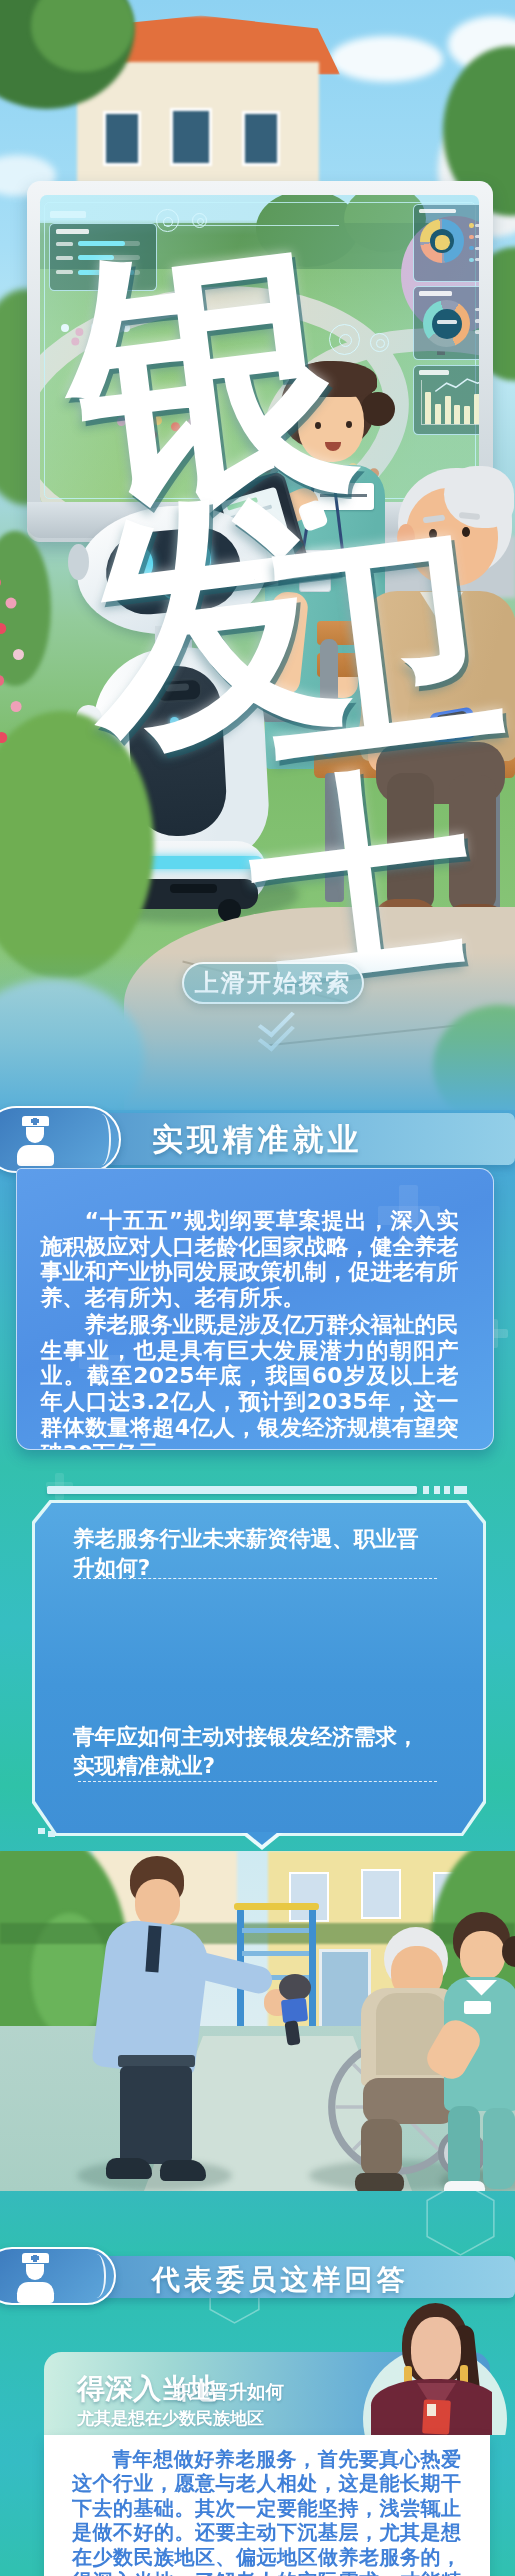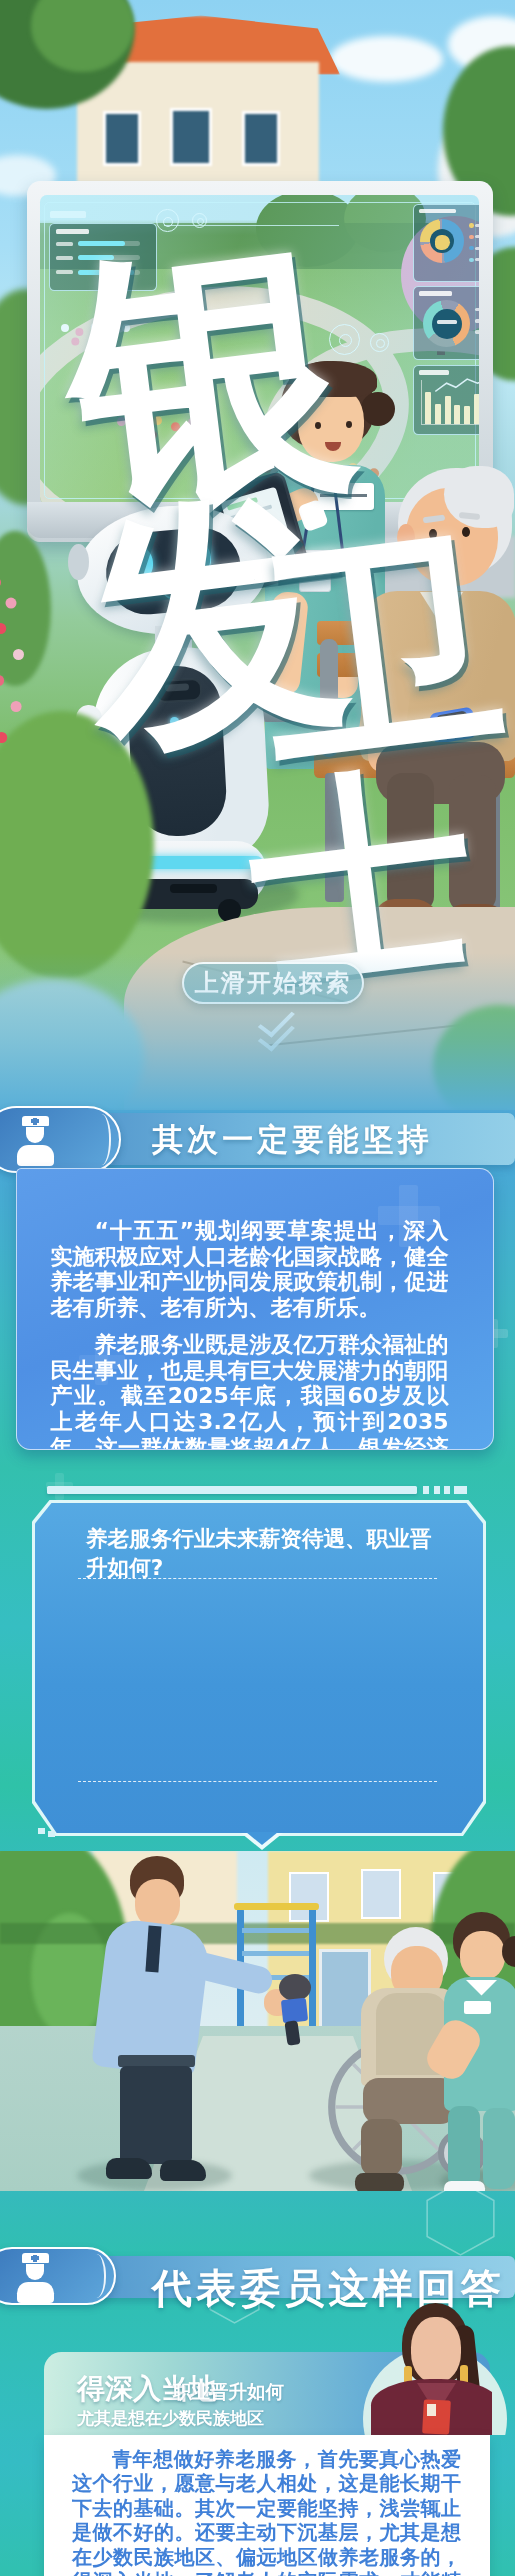--- a/index.html
+++ b/index.html
@@ -67,32 +67,32 @@
   .nurse-ico .cap::before{content:"";position:absolute;left:11.3px;top:1.5px;width:4.1px;height:7.2px;background:#4a86c8;}
   .nurse-ico .cap::after{content:"";position:absolute;left:9.8px;top:3.1px;width:7.2px;height:4.1px;background:#4a86c8;}
   .nurse-ico .head{position:absolute;left:9.3px;top:11.3px;width:18.5px;height:15.5px;background:#fff;border-radius:0 0 9.3px 9.3px;}
   .nurse-ico .body{position:absolute;left:0;top:29px;width:37px;height:20.6px;background:#fff;border-radius:11.3px 11.3px 4.1px 4.1px;}
   
   .panel1{position:absolute;left:15.5px;top:1168px;width:478px;height:282px;border-radius:5.2px 14.4px 14.4px 14.4px;
     background:linear-gradient(160deg,#5d9dea 0%,#4f90e4 45%,#5aa6ec 100%);
     border:1.5px solid rgba(255,255,255,.65);box-sizing:border-box;box-shadow:0 6.2px 13.4px rgba(10,60,120,.28);overflow:hidden;}
   .panel1 .txt{position:absolute;left:23px;top:38px;width:420px;color:#fff;font-size:22px;font-weight:700;
     line-height:1.17;text-align:justify;}
-  .panel1 p{margin:11px;text-indent:2em;}
+  .panel1 p{margin:1px;text-indent:2em;}
   
   .q-topbar{position:absolute;left:47px;top:1486px;width:370px;height:7.7px;background:#d6f2f8;border-radius:1.5px;
     box-shadow:0 1.5px 3.1px rgba(20,80,110,.25);}
   .q-sq{position:absolute;background:#d6f2f8;}
   .qframe{position:absolute;left:32px;top:1500px;width:454px;height:336px;
     background:rgba(233,250,252,.95);
     clip-path:polygon(17.5px 0,calc(100% - 17.5px) 0,100% 21.6px,100% calc(100% - 33px),calc(100% - 23px) 100%,23px 100%,0 calc(100% - 33px),0 21.6px);}
   .qframe-in{position:absolute;left:35px;top:1503px;width:448px;height:330px;
     background:linear-gradient(180deg,#56a9e3 0%,#4296da 55%,#3f90d6 100%);
     clip-path:polygon(16.5px 0,calc(100% - 16.5px) 0,100% 20.6px,100% calc(100% - 32px),calc(100% - 21.6px) 100%,21.6px 100%,0 calc(100% - 32px),0 20.6px);}
-  .question{position:absolute;left:86px;width:361px;color:#fff;font-size:21.6px;font-weight:700;line-height:1.35;}
+  .question{position:absolute;left:73px;width:361px;color:#fff;font-size:21.6px;font-weight:700;line-height:1.35;}
   .q-div{position:absolute;left:78px;width:359px;border-top:1.5px dashed rgba(255,255,255,.85);}
   .q-tail{position:absolute;left:241px;top:1833px;width:0;height:0;
     border-left:21.6px solid transparent;border-right:21.6px solid transparent;border-top:17.5px solid #e9fafc;}
   .q-tail-in{position:absolute;left:246px;top:1832px;width:0;height:0;
     border-left:16.5px solid transparent;border-right:16.5px solid transparent;border-top:13.4px solid #4296da;}
   
   .scene{position:absolute;left:0;top:1851px;width:515px;height:340px;overflow:hidden;border-radius:0;}
   
   .exp-grad1{position:absolute;left:44px;top:2352px;width:446px;height:83px;border-radius:17.5px 17.5px 0 0;
     background:linear-gradient(95deg,#cdeee2 0%,#9fd8d4 28%,#66aed6 72%,#4e98d0 100%);}
@@ -330,21 +330,21 @@
     <div class="title-char" style="left:252px;top:768px;font-size:222px;">士</div>
 
     <div class="scroll-pill">上滑开始探索</div>
     <div class="chev" style="left:260px;top:1012px;"></div>
     <div class="chev" style="left:260px;top:1026px;opacity:.8;"></div>
 
     <div class="hero-fade"></div>
   </div>
 
   <div class="sec-bar" style="top:1113px;height:52px;border-radius:0 7.2px 7.2px 0;"></div>
-  <div class="sec-title" style="top:1119px;font-size:31px;">其次一定要能坚持</div>
+  <div class="sec-title" style="top:1119px;font-size:31px;">实现精准就业</div>
   <div class="sec-badge" style="top:1106px;width:138px;height:67px;">
     <div class="nurse-ico" style="top:8.2px;">
       <div class="cap"></div>
         <div class="head"></div>
         <div class="body"></div>
     </div>
   </div>
 
   <div class="panel1">
     <div class="plus" style="left:361px;top:15.5px;width:62px;height:62px;opacity:.5;"></div>
@@ -357,20 +357,21 @@
 
   <div class="q-topbar"></div>
   <div class="q-sq" style="left:423px;top:1486px;width:6.2px;height:7.7px;"></div>
   <div class="q-sq" style="left:434px;top:1486px;width:6.2px;height:7.7px;"></div>
   <div class="q-sq" style="left:444px;top:1486px;width:6.2px;height:7.7px;"></div>
   <div class="q-sq" style="left:454px;top:1486px;width:13.4px;height:7.7px;"></div>
   <div class="qframe"></div>
   <div class="qframe-in"></div>
   <div class="question" style="top:1524px;">养老服务行业未来薪资待遇、职业晋升如何?</div>
   <div class="q-div" style="top:1578px;"></div>
+  <div class="question" style="top:1722px;">青年应如何主动对接银发经济需求，实现精准就业?</div>
   <div class="q-div" style="top:1781px;"></div>
   <div class="q-sq" style="left:38px;top:1828px;width:7.2px;height:6.2px;"></div>
   <div class="q-sq" style="left:48px;top:1831px;width:7.2px;height:6.2px;"></div>
   <div class="q-tail"></div>
   <div class="q-tail-in"></div>
 
   <div class="scene">
     <div class="abs" style="left:0;top:0;width:515px;height:216px;background:linear-gradient(180deg,#cfeaf2,#dfeef2);"></div>
     <div class="abs" style="left:268px;top:0;width:247px;height:180px;background:#f0e2a0;filter:blur(1px);"></div>
     <div class="abs" style="left:289px;top:20.6px;width:36px;height:46px;background:#cfe0ee;border:2.6px solid #fff;"></div>
@@ -438,21 +439,21 @@
       <div class="abs" style="left:466px;top:129px;width:31px;height:15.5px;background:#fff;clip-path:polygon(0 0,100% 0,50% 100%);"></div>
       <div class="abs" style="left:464px;top:150px;width:27px;height:13.4px;background:#fff;border-radius:2.1px;"></div>
       <div class="abs" style="left:433px;top:170px;width:41px;height:57px;border-radius:15.5px;background:#f2c49c;transform:rotate(30deg);"></div>
       <div class="abs" style="left:448px;top:255px;width:32px;height:82px;border-radius:11.3px;background:#65b4ac;"></div>
       <div class="abs" style="left:483px;top:257px;width:32px;height:81px;border-radius:11.3px;background:#6fbcb4;"></div>
       <div class="abs" style="left:444px;top:330px;width:41px;height:15.5px;border-radius:7.2px;background:#f4f7f8;"></div>
     </div>
   </div>
 
   <div class="sec-bar" style="top:2256px;height:42px;border-radius:0 6.2px 6.2px 0;"></div>
-  <div class="sec-title" style="top:2261px;font-size:40px;">代表委员这样回答</div>
+  <div class="sec-title" style="top:2261px;font-size:28px;">代表委员这样回答</div>
   <div class="sec-badge" style="top:2247px;width:133px;height:58px;">
     <div class="nurse-ico" style="top:4.1px;">
       <div class="cap"></div>
         <div class="head"></div>
         <div class="body"></div>
     </div>
   </div>
 
   <div class="exp-grad1"></div>
   <div class="abs" style="left:355px;top:2339px;width:155px;height:96px;overflow:hidden;">

